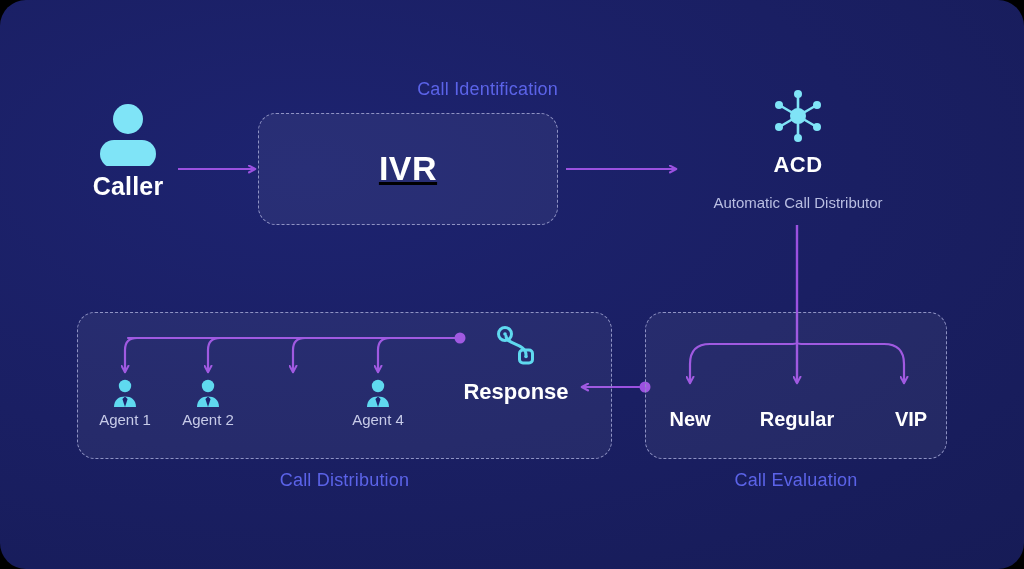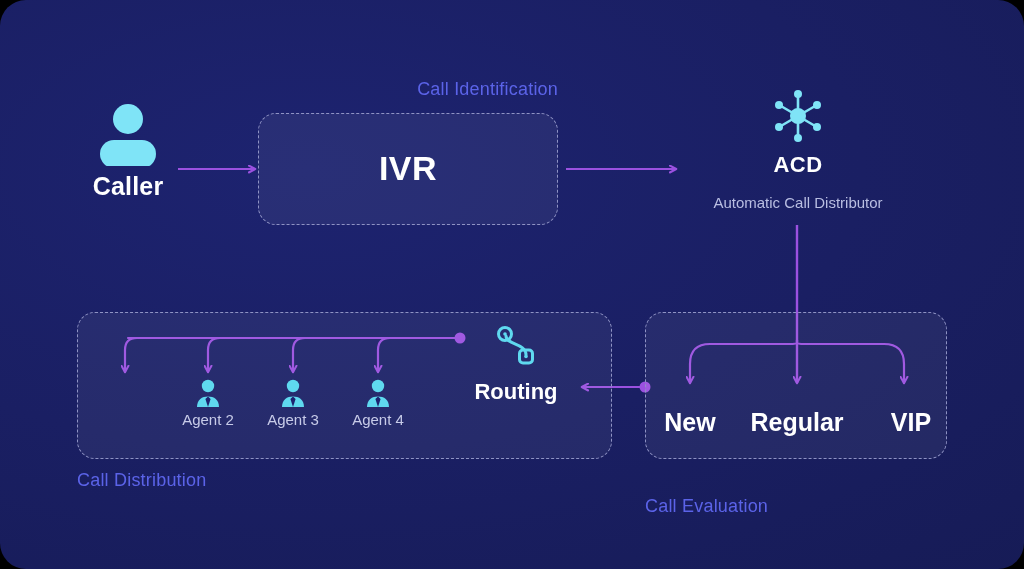--- a/index.html
+++ b/index.html
@@ -61,20 +61,21 @@
     left: 258px; top: 113px;
     width: 300px; height: 112px;
     border: 1.5px dashed #8f93c4;
     border-radius: 18px;
     background: rgba(255,255,255,0.055);
     box-sizing: border-box;
     display: flex;
     flex-direction: column;
     align-items: center;
     justify-content: center;
+    text-decoration: underline;
   }
   #ivr-title {
     font-size: 34px;
     font-weight: bold;
     color: #ffffff;
     line-height: 1.05;
     letter-spacing: 0.5px;
   }
   #ivr-subtitle {
     margin-top: 8px;
@@ -146,34 +147,35 @@
     color: #ffffff;
     line-height: 1.33;
   }
 
   
   .category {
     position: absolute;
     top: 408px;
     width: 110px;
     text-align: center;
-    font-size: 25px;
+    font-size: 20px;
     font-weight: bold;
     color: #ffffff;
   }
 
   
   .section-caption {
     position: absolute;
     font-size: 18px;
     color: #5b63e8;
+    text-align: center;
     letter-spacing: 0.2px;
   }
   #distribution-caption { left: 77px; top: 470px; width: 535px; }
-  #evaluation-caption   { left: 645px; top: 496px; width: 302px; }
+  #evaluation-caption   { left: 645px; top: 470px; width: 302px; }
 </style>
 </head>
 <body>
 
 <div id="canvas">
 
   <svg id="wires" viewBox="0 0 1024 569" xmlns="http://www.w3.org/2000/svg">
     <defs>
       <marker id="arrowPurple" markerWidth="9" markerHeight="9" refX="7.2" refY="4.5" orient="auto" markerUnits="userSpaceOnUse">
         <path d="M1,1 L7.5,4.5 L1,8" fill="none" stroke="#9b51e0" stroke-width="2" stroke-linecap="round" stroke-linejoin="round"></path>
@@ -233,55 +235,55 @@
       <circle cx="9" cy="39" r="4" fill="#7fe4f7"></circle>
       <circle cx="47" cy="39" r="4" fill="#7fe4f7"></circle>
       <circle cx="9" cy="17" r="4" fill="#7fe4f7"></circle>
     </svg>
     <div id="acd-title">ACD</div>
     <div id="acd-subtitle">Automatic Call Distributor</div>
   </div>
 
   <div class="abs panel" id="distribution-panel"></div>
 
+  <div class="agent" style="left:83px; top:378px;">
+    <svg class="agent-icon" width="30" height="30" viewBox="0 0 30 30" xmlns="http://www.w3.org/2000/svg">
+      <circle cx="15" cy="8" r="6.2" fill="#5fd9ef"></circle>
+      <path d="M4,29 C4,21.5 9,18.5 15,18.5 C21,18.5 26,21.5 26,29 Z" fill="#5fd9ef"></path>
+      <path d="M15,18.5 L12.4,21 L15,29 L17.6,21 Z" fill="#1d2370"></path>
+    </svg>
+    <div class="agent-label">Agent 1</div>
+  </div>
   <div class="agent" style="left:166px; top:378px;">
     <svg class="agent-icon" width="30" height="30" viewBox="0 0 30 30" xmlns="http://www.w3.org/2000/svg">
       <circle cx="15" cy="8" r="6.2" fill="#5fd9ef"></circle>
       <path d="M4,29 C4,21.5 9,18.5 15,18.5 C21,18.5 26,21.5 26,29 Z" fill="#5fd9ef"></path>
       <path d="M15,18.5 L12.4,21 L15,29 L17.6,21 Z" fill="#1d2370"></path>
     </svg>
     <div class="agent-label">Agent 2</div>
-  </div>
-  <div class="agent" style="left:251px; top:378px;">
-    <svg class="agent-icon" width="30" height="30" viewBox="0 0 30 30" xmlns="http://www.w3.org/2000/svg">
-      <circle cx="15" cy="8" r="6.2" fill="#5fd9ef"></circle>
-      <path d="M4,29 C4,21.5 9,18.5 15,18.5 C21,18.5 26,21.5 26,29 Z" fill="#5fd9ef"></path>
-      <path d="M15,18.5 L12.4,21 L15,29 L17.6,21 Z" fill="#1d2370"></path>
-    </svg>
-    <div class="agent-label">Agent 3</div>
   </div>
   <div class="agent" style="left:336px; top:378px;">
     <svg class="agent-icon" width="30" height="30" viewBox="0 0 30 30" xmlns="http://www.w3.org/2000/svg">
       <circle cx="15" cy="8" r="6.2" fill="#5fd9ef"></circle>
       <path d="M4,29 C4,21.5 9,18.5 15,18.5 C21,18.5 26,21.5 26,29 Z" fill="#5fd9ef"></path>
       <path d="M15,18.5 L12.4,21 L15,29 L17.6,21 Z" fill="#1d2370"></path>
     </svg>
     <div class="agent-label">Agent 4</div>
   </div>
 
   <div class="abs" id="routing-node">
     <svg id="routing-icon" width="46" height="44" viewBox="0 0 46 44" xmlns="http://www.w3.org/2000/svg">
       <path d="M13,10 C13,19 33,17 33,29" fill="none" stroke="#5fd9ef" stroke-width="3" stroke-linecap="round"></path>
       <circle cx="12" cy="8" r="6.5" fill="none" stroke="#5fd9ef" stroke-width="3"></circle>
       <circle cx="12" cy="8" r="1.8" fill="#5fd9ef"></circle>
       <rect x="26.5" y="24" width="13" height="13" rx="3.5" fill="none" stroke="#5fd9ef" stroke-width="3"></rect>
       <circle cx="33" cy="30.5" r="1.8" fill="#5fd9ef"></circle>
     </svg>
     <div id="routing-label">
-      <div>Routing</div>
+      <div>Response</div>
     </div>
   </div>
 
   <div class="abs panel" id="evaluation-panel"></div>
 
   <div class="category" style="left:635px;">New</div>
   <div class="category" style="left:742px;">Regular</div>
   <div class="category" style="left:856px;">VIP</div>
 
   <div class="section-caption" id="distribution-caption">Call Distribution</div>

